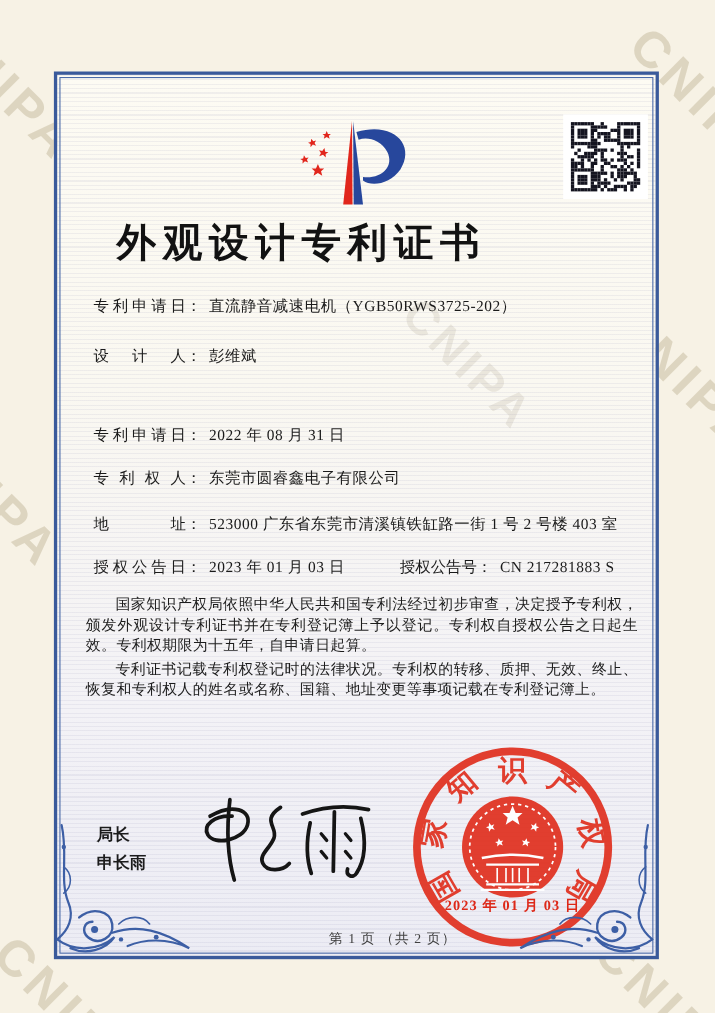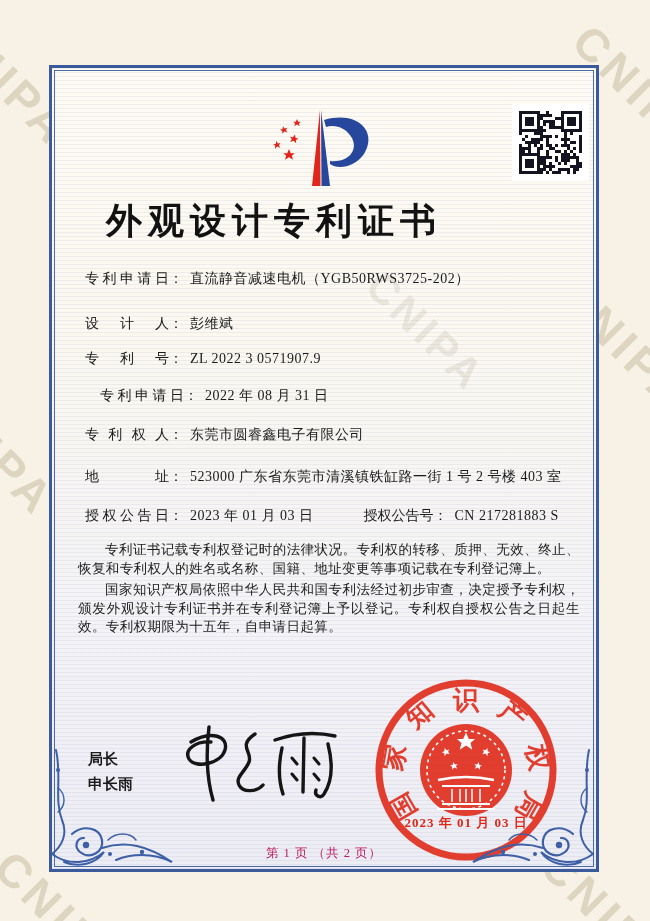--- a/index.html
+++ b/index.html
@@ -49,21 +49,21 @@
       font-size:15px;font-weight:bold;color:#1c1c1c;}
   .signer-name{position:absolute;left:88px;top:775px;font-family:"Liberation Sans","DejaVu Sans",sans-serif;
       font-size:15px;font-weight:bold;color:#1c1c1c;}
   .sig{position:absolute;left:175px;top:722px;width:168px;height:80px;}
 
   .seal{position:absolute;left:374px;top:678px;width:184px;height:184px;mix-blend-mode:multiply;opacity:0.93;}
   .seal-date{position:absolute;left:374px;top:814px;width:184px;text-align:center;
       font-size:13px;font-weight:bold;color:#dd2818;letter-spacing:1px;mix-blend-mode:multiply;white-space:nowrap;}
   .seal text{font-family:"Liberation Sans","DejaVu Sans",sans-serif;font-size:26px;font-weight:bold;fill:#e0301f;}
 
-  .page-line{position:absolute;left:49px;top:845px;width:550px;text-align:center;font-size:12.5px;color:#be185d;letter-spacing:1px;}
+  .page-line{position:absolute;left:49px;top:845px;width:550px;text-align:center;font-size:12.5px;color:#404040;letter-spacing:1px;padding-left:33px;}
   .cont-note{position:absolute;left:0;top:881px;width:650px;text-align:center;font-size:13.5px;color:#2b2b2b;letter-spacing:2px;}
 
   .orn{position:absolute;z-index:5;width:130px;height:122px;}
   .orn-l{left:46px;top:748px;}
   .orn-r{left:469px;top:748px;transform:scaleX(-1);}
 </style>
 </head>
 <body>
 
 <div class="paper">
@@ -345,39 +345,36 @@
     </div>
 
     <div class="title">外观设计专利证书</div>
 
     <div class="frow" style="top:270px;">
       <span class="flabel">专利申请日</span><span class="fcolon">：</span><span class="fvalue">直流静音减速电机（YGB50RWS3725-202）</span>
     </div>
     <div class="frow" style="top:315px;">
       <span class="flabel">设计人</span><span class="fcolon">：</span><span class="fvalue">彭维斌</span>
     </div>
-    <div class="frow" style="top:350px;">
-      <span class="flabel">专利号</span><span class="fcolon">：</span><span class="fvalue">ZL 2022 3 0571907.9</span>
-    </div>
-    <div class="frow" style="top:387px;margin-left:15px;">
+    <div class="frow" style="top:387px;">
       <span class="flabel">专利申请日</span><span class="fcolon">：</span><span class="fvalue">2022 年 08 月 31 日</span>
     </div>
     <div class="frow" style="top:426px;">
       <span class="flabel">专利权人</span><span class="fcolon">：</span><span class="fvalue">东莞市圆睿鑫电子有限公司</span>
     </div>
     <div class="frow" style="top:468px;">
       <span class="flabel">地址</span><span class="fcolon">：</span><span class="fvalue">523000 广东省东莞市清溪镇铁缸路一街 1 号 2 号楼 403 室</span>
     </div>
     <div class="frow" style="top:507px;">
       <span class="flabel">授权公告日</span><span class="fcolon">：</span><span class="fvalue">2023 年 01 月 03 日</span><span class="flabel2">授权公告号</span><span class="fcolon">：</span><span class="fvalue">CN 217281883 S</span>
     </div>
 
     <div class="paras">
+      <p>国家知识产权局依照中华人民共和国专利法经过初步审查，决定授予专利权，颁发外观设计专利证书并在专利登记簿上予以登记。专利权自授权公告之日起生效。专利权期限为十五年，自申请日起算。</p>
       <p>专利证书记载专利权登记时的法律状况。专利权的转移、质押、无效、终止、恢复和专利权人的姓名或名称、国籍、地址变更等事项记载在专利登记簿上。</p>
-      <p>国家知识产权局依照中华人民共和国专利法经过初步审查，决定授予专利权，颁发外观设计专利证书并在专利登记簿上予以登记。专利权自授权公告之日起生效。专利权期限为十五年，自申请日起算。</p>
     </div>
 
     <div class="signer-title">局长</div>
     <div class="signer-name">申长雨</div>
 
     <svg class="sig" viewBox="0 0 168 80">
       <g fill="none" stroke="#151515" stroke-width="3.4" stroke-linecap="round">
         <path d="M16,20 C36,8 54,14 50,28 C46,42 20,47 14,37 C9,28 20,19 36,20"></path>
         <path d="M34,5 C31,30 31,54 38,78"></path>
         <path d="M80,12 C62,24 78,30 74,40 C70,50 60,55 64,63 C68,71 82,70 88,63"></path>

